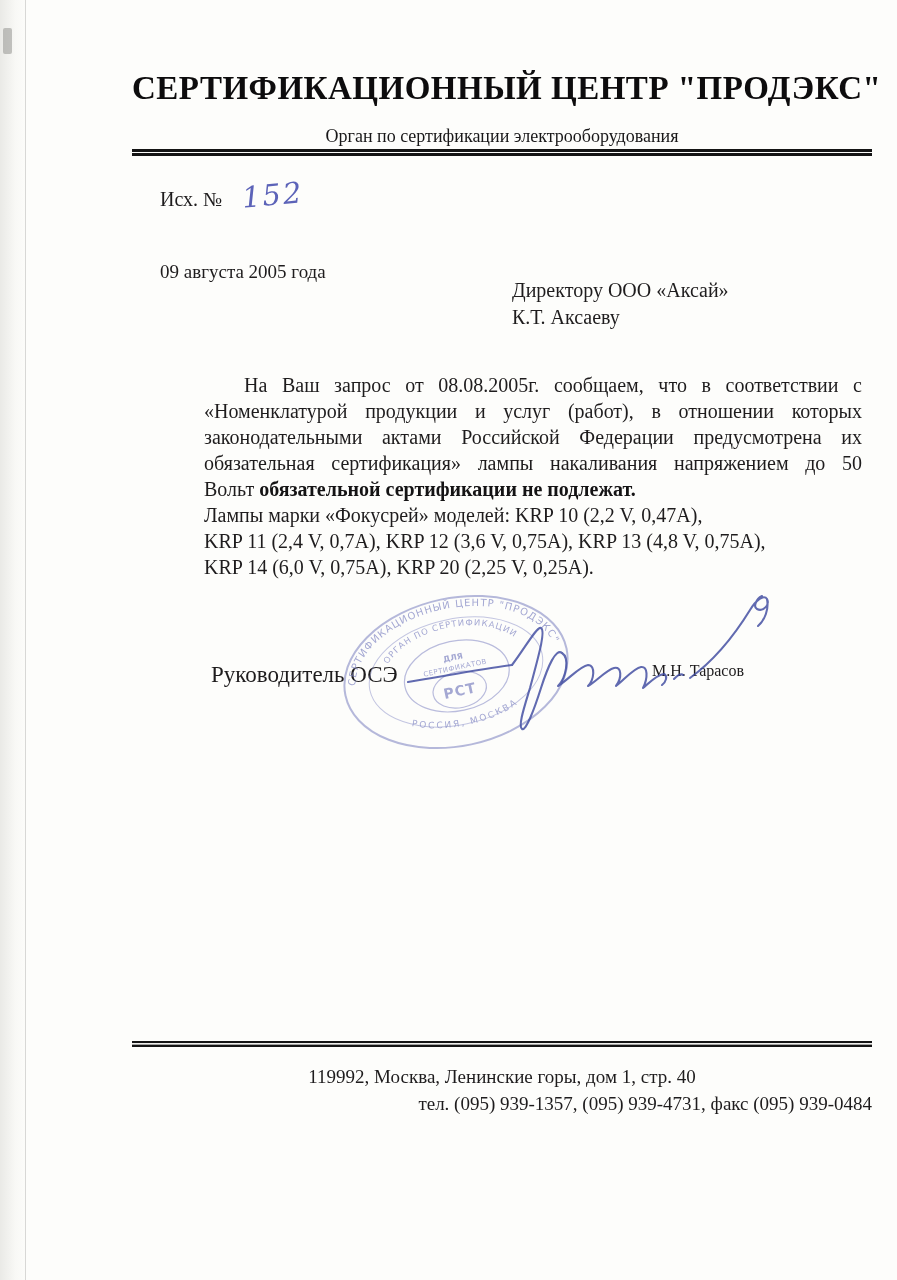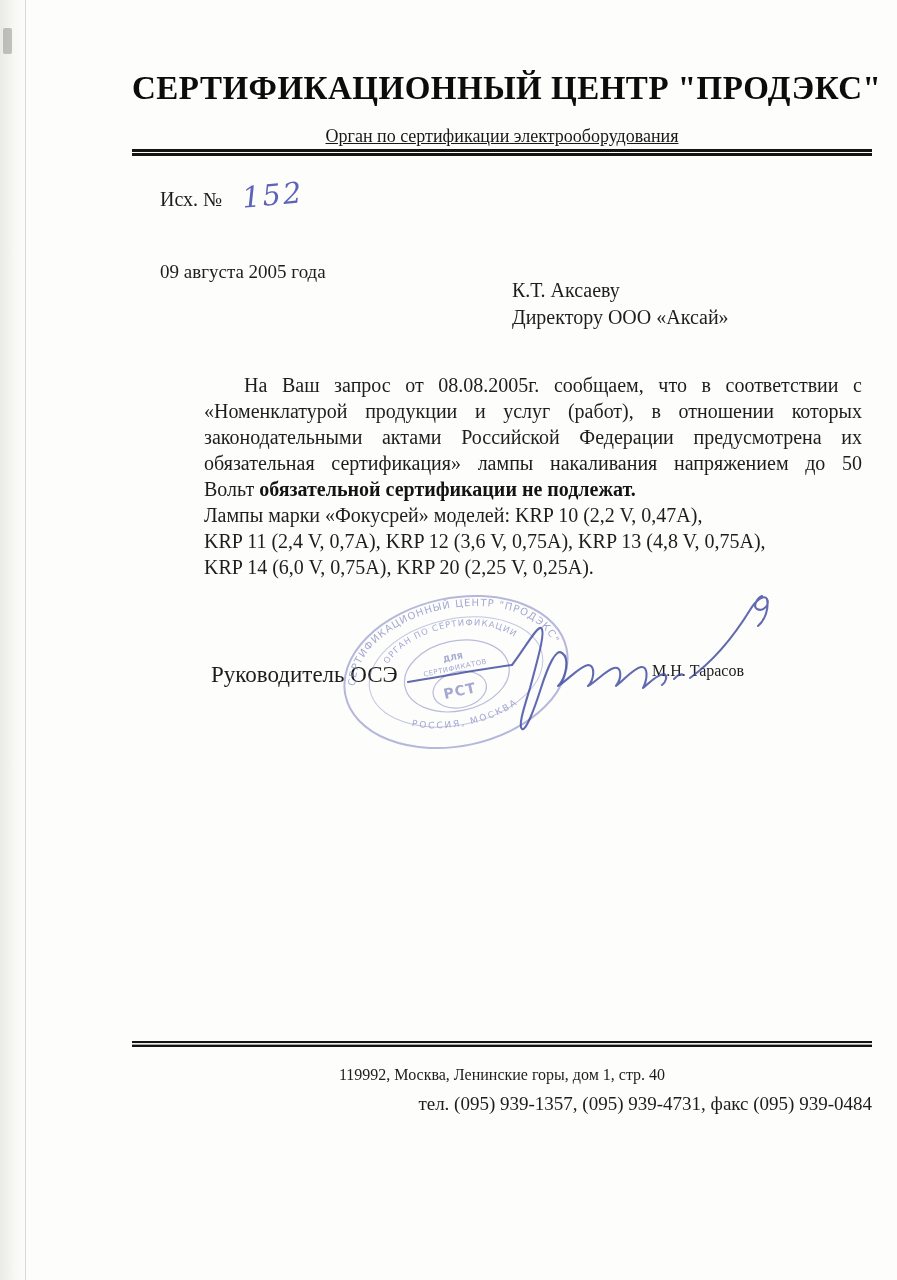--- a/index.html
+++ b/index.html
@@ -9,21 +9,21 @@
     font-family:"Liberation Serif", serif;color:#1e1c1d;
   }
   
   .scan-edge-left{position:absolute;left:0;top:0;width:26px;height:1280px;
     background:linear-gradient(to right, rgba(210,210,205,0.45), rgba(235,235,230,0.25) 60%, rgba(245,245,242,0.12));}
   .scan-fold{position:absolute;left:25px;top:0;width:1px;height:1280px;background:rgba(150,150,145,0.35);}
   .scan-notch{position:absolute;left:3px;top:28px;width:9px;height:26px;background:rgba(140,140,136,0.5);border-radius:2px;}
 
   .title{position:absolute;left:132px;top:70px;width:740px;text-align:center;
     font-size:33px;font-weight:bold;color:#0d0c0d;letter-spacing:0.5px;white-space:nowrap;}
-  .subtitle{position:absolute;left:132px;top:126px;width:740px;text-align:center;font-size:18px;color:#181718;text-decoration:underline;}
+  .subtitle{position:absolute;left:132px;top:126px;width:740px;text-align:center;font-size:18px;color:#181718;}
   .rule{position:absolute;left:132px;width:740px;height:7px;
     background:linear-gradient(#141414 0%, #141414 36%, #fbfbf9 42%, #fbfbf9 56%, #141414 62%, #141414 100%);}
   .rule-top{top:149px;}
   .rule-bottom{top:1041px;height:6px;}
 
   .ref-label{position:absolute;left:160px;top:188px;font-size:20px;}
   .ref-number{position:absolute;left:242px;top:178px;font-size:29px;font-style:italic;
     color:#5c63b8;transform:rotate(-5deg);font-family:"DejaVu Serif", serif;letter-spacing:2px;}
   .ref-date{position:absolute;left:160px;top:217px;font-size:19px;margin-top:44px;}
 
@@ -35,21 +35,21 @@
   .indent.jline{width:618px;}
   .lamp{white-space:nowrap;}
   b{color:#141314;}
 
   .sig-role{position:absolute;left:211px;top:662px;font-size:23px;}
   .sig-name{position:absolute;left:652px;top:662px;font-size:16px;}
 
   .stamp-svg{position:absolute;left:338px;top:592px;width:236px;height:160px;}
   .signature-svg{position:absolute;left:400px;top:578px;width:400px;height:180px;}
 
-  .footer-address{position:absolute;left:132px;top:1066px;width:740px;text-align:center;font-size:16px;}
+  .footer-address{position:absolute;left:132px;top:1066px;width:740px;text-align:center;font-size:19px;}
   .footer-phones{position:absolute;left:132px;top:1093px;width:740px;text-align:right;font-size:19px;}
 
   .stamp-ring-text{font-family:"DejaVu Sans", sans-serif;fill:#7b80c0;opacity:0.85;}
   .stamp-stroke{stroke:#8489c4;fill:none;}
 </style>
 </head>
 <body>
 
 <div class="page">
 
@@ -59,22 +59,22 @@
 
   <div class="title">СЕРТИФИКАЦИОННЫЙ ЦЕНТР "ПРОДЭКС"</div>
   <div class="subtitle">Орган по сертификации электрооборудования</div>
   <div class="rule rule-top"></div>
 
   <div class="ref-label">Исх. №</div>
   <div class="ref-number">152</div>
   <div class="ref-date">09 августа 2005 года</div>
 
   <div class="addressee">
+    <div>Директору ООО «Аксай»</div>
     <div>К.Т. Аксаеву</div>
-    <div>Директору ООО «Аксай»</div>
   </div>
 
   <div class="body-block">
     <div class="jline indent">На Ваш запрос от 08.08.2005г. сообщаем, что в соответствии с</div>
     <div class="jline">«Номенклатурой продукции и услуг (работ), в отношении которых</div>
     <div class="jline">законодательными актами Российской Федерации предусмотрена их</div>
     <div class="jline">обязательная сертификация» лампы накаливания напряжением до 50</div>
     <div><span>Вольт </span><b>обязательной сертификации не подлежат.</b></div>
     <div class="lamp">Лампы марки «Фокусрей» моделей: KRP 10 (2,2 V, 0,47A),</div>
     <div class="lamp">KRP 11 (2,4 V, 0,7A),  KRP 12 (3,6 V, 0,75A), KRP 13 (4,8 V, 0,75A),</div>

